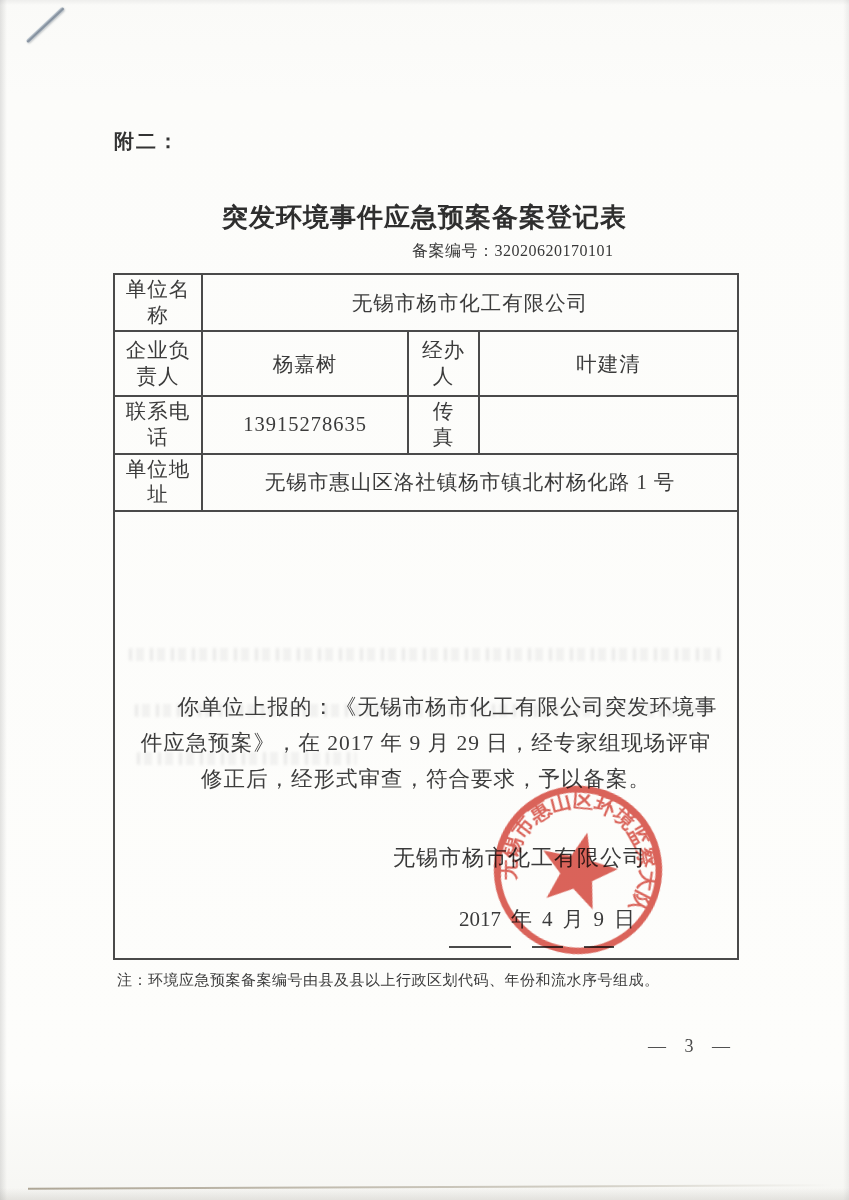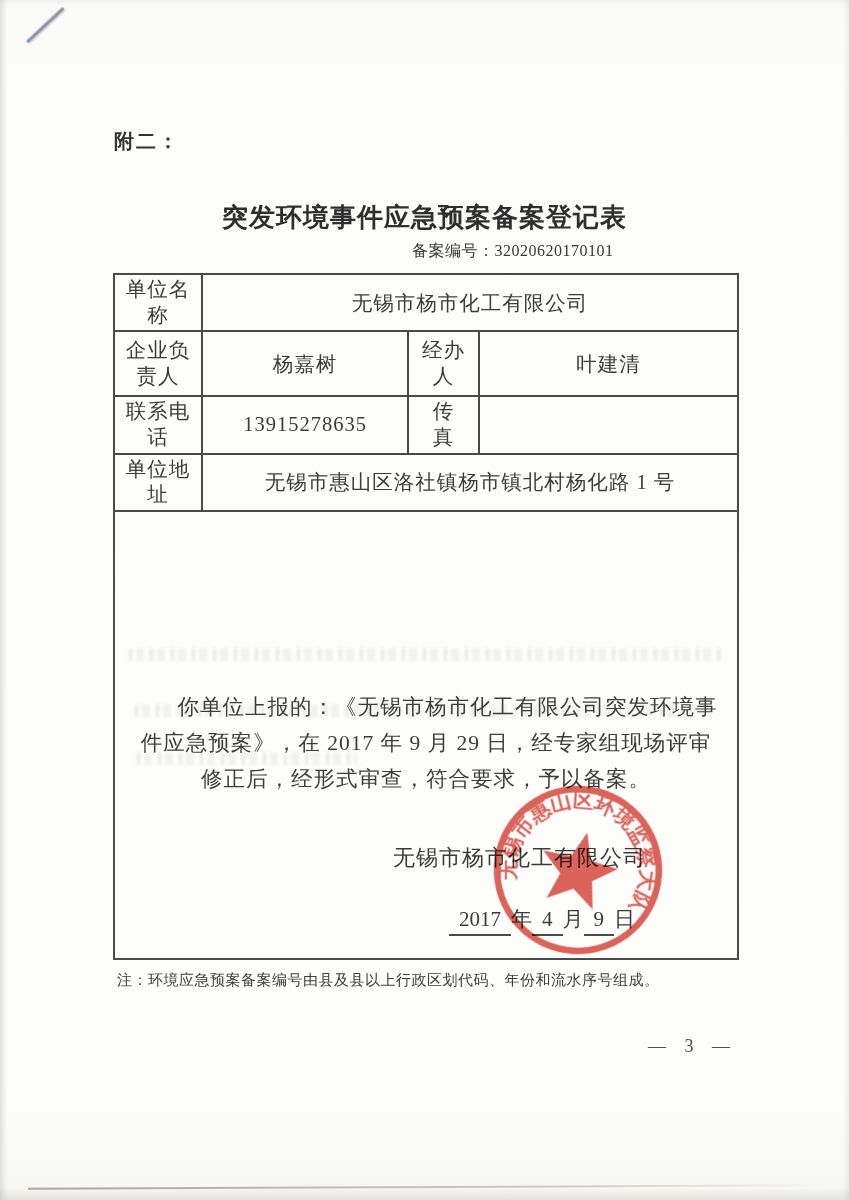--- a/index.html
+++ b/index.html
@@ -81,21 +81,21 @@
   .agency{
     position:absolute;left:393px;top:843px;z-index:2;
     font-size:22px;color:#3a3a3a;letter-spacing:1px;
   }
   .date-line{
     position:absolute;left:449px;top:905px;z-index:2;
     font-size:21px;color:#3a3a3a;
   }
   .date-line .u{
     display:inline-block;border-bottom:2px solid #4a4a4a;
-    padding:0 10px 2px 10px;text-align:center;
+    padding:0 10px 14px 10px;text-align:center;
   }
   .stamp{
     position:absolute;left:487px;top:779px;width:182px;height:182px;
     z-index:3;transform:rotate(14deg);
     mix-blend-mode:multiply;opacity:.84;filter:blur(.3px);
   }
   .note{
     position:absolute;left:117px;top:971px;
     font-size:15px;color:#3c3c3c;letter-spacing:.5px;
   }

